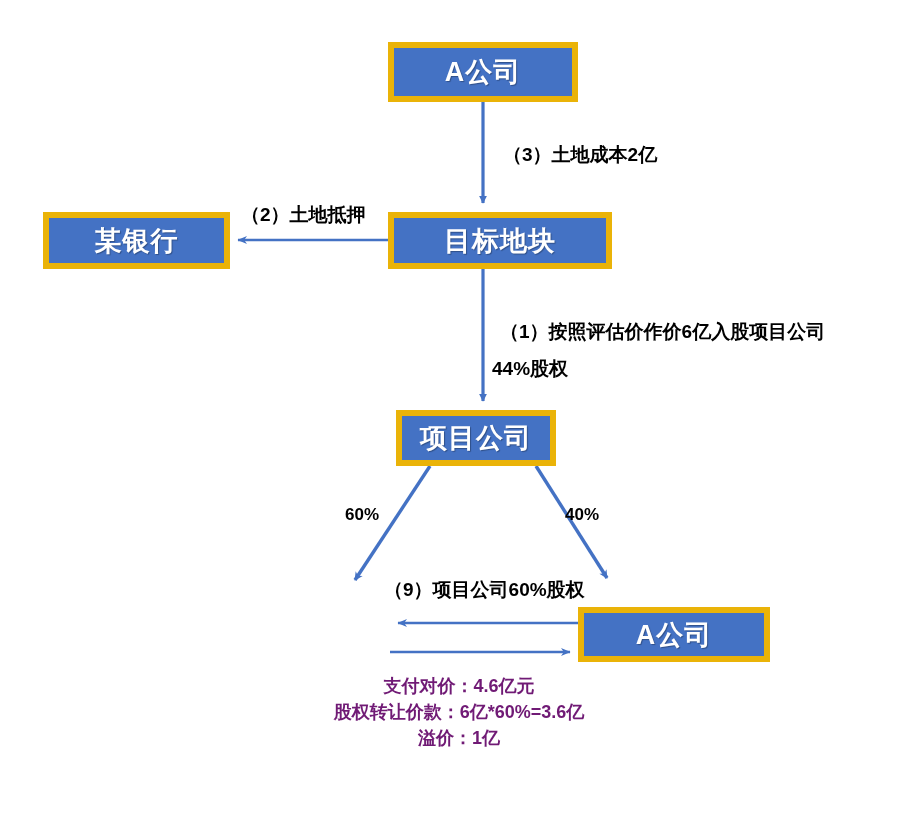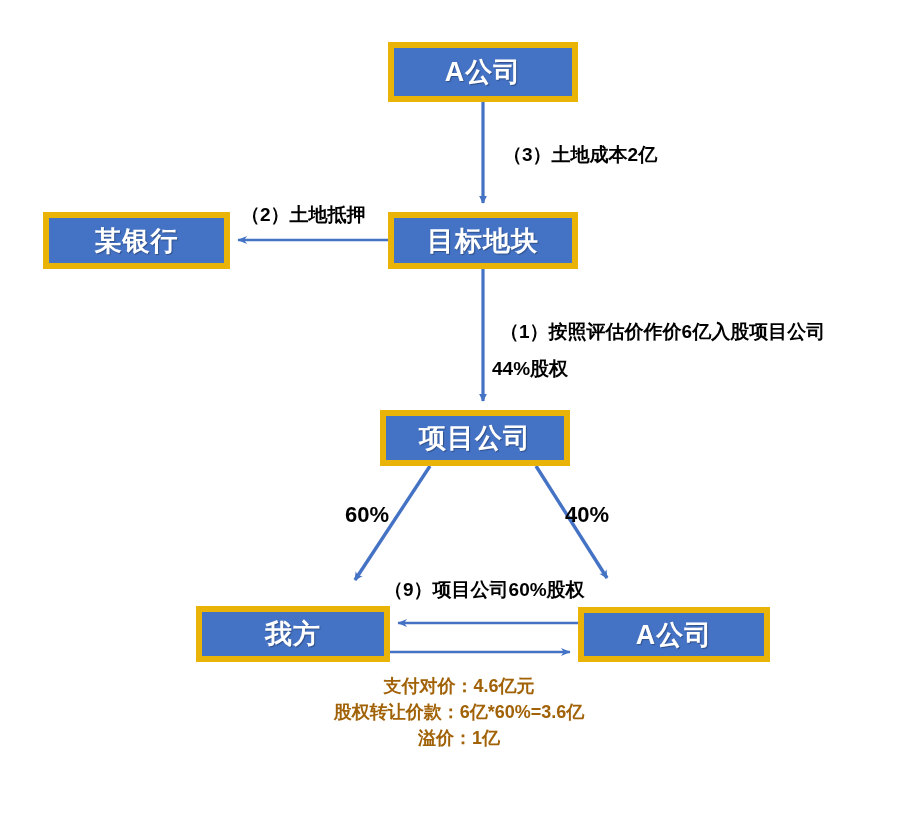--- a/index.html
+++ b/index.html
@@ -41,25 +41,25 @@
   }
   .label {
     position: absolute;
     color: #000000;
     font-weight: bold;
     font-size: 19px;
     white-space: nowrap;
     line-height: 30px;
   }
   .label.small {
-    font-size: 22px;
+    font-size: 17px;
   }
   .footnote {
     position: absolute;
-    color: #a16207;
+    color: #701a75;
     font-weight: bold;
     font-size: 18px;
     text-align: center;
     line-height: 26px;
     white-space: nowrap;
   }
 </style>
 </head>
 <body>
 
@@ -108,31 +108,28 @@
   </svg>
 
   <div class="node" style="left:388px; top:42px; width:190px; height:60px;">
     <span>A公司</span>
   </div>
 
   <div class="node" style="left:43px; top:212px; width:187px; height:57px;">
     <span>某银行</span>
   </div>
 
-  <div class="node" style="left:388px; top:212px; width:190px; height:57px;">
+  <div class="node" style="left:388px; top:212px; width:224px; height:57px;">
     <span>目标地块</span>
   </div>
 
-  <div class="node" style="left:380px; top:410px; width:190px; height:56px;">
+  <div class="node" style="left:396px; top:410px; width:160px; height:56px;">
     <span>项目公司</span>
   </div>
 
-  <div class="node" style="left:196px; top:606px; width:194px; height:56px;">
-    <span>我方</span>
-  </div>
 
   <div class="node" style="left:578px; top:607px; width:192px; height:55px;">
     <span>A公司</span>
   </div>
 
   <div class="label" style="left:503px; top:140px;">（3）土地成本2亿</div>
 
   <div class="label" style="left:241px; top:200px;">（2）土地抵押</div>
 
   <div class="label" style="left:500px; top:317px;">（1）按照评估价作价6亿入股项目公司</div>

